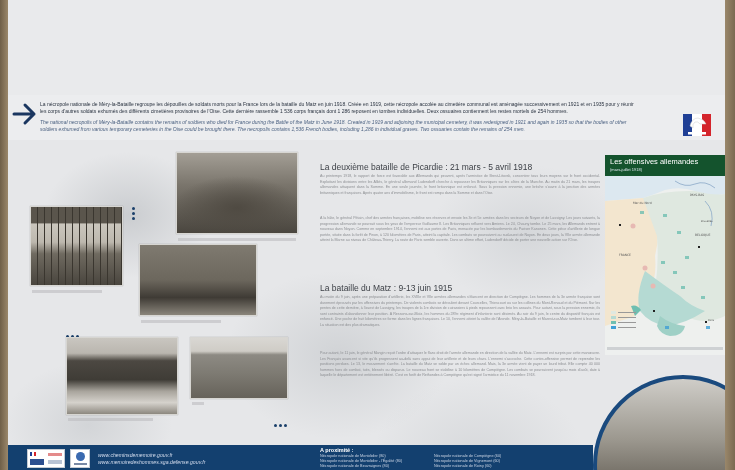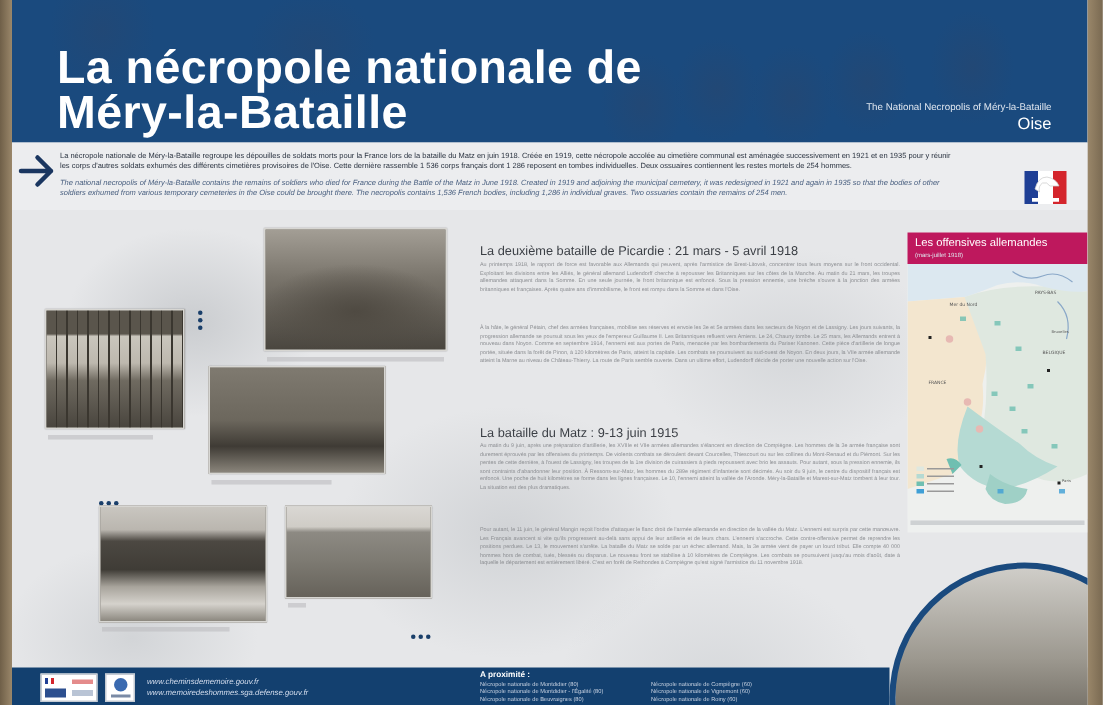--- a/index.html
+++ b/index.html
@@ -51,21 +51,21 @@
   .dots-v span { display: block; width: 3px; height: 3px; border-radius: 50%; background: #1a3f6a; margin-bottom: 2px; }
   .dots-h { position: absolute; height: 4px; }
   .dots-h span { display: inline-block; width: 3px; height: 3px; border-radius: 50%; background: #1a3f6a; margin-right: 2px; }
 
   
   .sec-title { position: absolute; font-size: 8.5px; color: #3b3f45; }
   .para { position: absolute; font-size: 3.6px; line-height: 5.6px; color: #8c8e92; text-align: justify; }
 
   
   .map-box { position: absolute; left: 597px; top: 155px; width: 120px; height: 200px; background: #eef0ef; }
-  .map-header { position: absolute; left: 0; top: 0; width: 120px; height: 21px; background: #be185d; }
+  .map-header { position: absolute; left: 0; top: 0; width: 120px; height: 21px; background: #14532d; }
   .map-title { position: absolute; left: 5px; top: 2px; color: #fff; font-size: 7.5px; }
   .map-sub { position: absolute; left: 5px; top: 12px; color: #dfe6ef; font-size: 4px; }
   .map-area { position: absolute; left: 0; top: 21px; width: 120px; height: 170px; overflow: hidden; }
   .map-caption { position: absolute; left: 2px; top: 192px; width: 116px; height: 3px; background: #b9bcc0; opacity: 0.6; }
 
   
   .round-photo { position: absolute; left: 585px; top: 375px; width: 180px; height: 180px; border-radius: 50%; border: 4px solid #1a4a7e; overflow: hidden;
     background: linear-gradient(180deg, #cfcdc8 0%, #9c988f 35%, #6d685f 60%, #55514a 80%, #8e8a83 100%); }
 
   
@@ -78,28 +78,20 @@
 </head>
 <body>
 
 <div class="frame-left"></div>
 <div class="frame-right"></div>
 
 <div class="panel">
 
   <div class="bg-texture"></div>
 
-  <div class="header">
-    <div class="title">
-      <div>La nécropole nationale de</div>
-      <div>Méry-la-Bataille</div>
-    </div>
-    <div class="subtitle-en">The National Necropolis of Méry-la-Bataille</div>
-    <div class="subtitle-dept">Oise</div>
-  </div>
 
   <div class="intro">
     <svg class="arrow" viewBox="0 0 26 26">
       <path d="M2 13 H22 M13 4 L22 13 L13 22" stroke="#1a3660" stroke-width="3" fill="none" stroke-linecap="round" stroke-linejoin="round"></path>
     </svg>
     <div class="intro-fr">La nécropole nationale de Méry-la-Bataille regroupe les dépouilles de soldats morts pour la France lors de la bataille du Matz en juin 1918. Créée en 1919, cette nécropole accolée au cimetière communal est aménagée successivement en 1921 et en 1935 pour y réunir les corps d'autres soldats exhumés des différents cimetières provisoires de l'Oise. Cette dernière rassemble 1 536 corps français dont 1 286 reposent en tombes individuelles. Deux ossuaires contiennent les restes mortels de 254 hommes.</div>
     <div class="intro-en">The national necropolis of Méry-la-Bataille contains the remains of soldiers who died for France during the Battle of the Matz in June 1918. Created in 1919 and adjoining the municipal cemetery, it was redesigned in 1921 and again in 1935 so that the bodies of other soldiers exhumed from various temporary cemeteries in the Oise could be brought there. The necropolis contains 1,536 French bodies, including 1,286 in individual graves. Two ossuaries contain the remains of 254 men.</div>
   </div>
 
   <svg class="flag-logo" viewBox="0 0 34 28">

